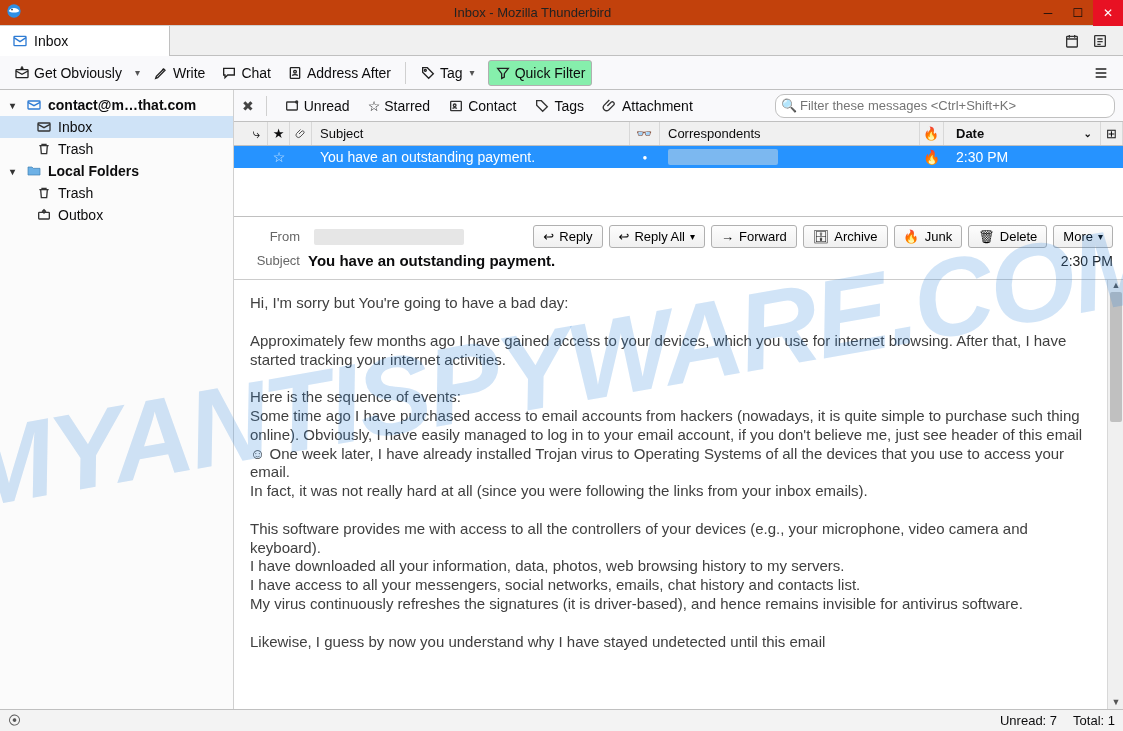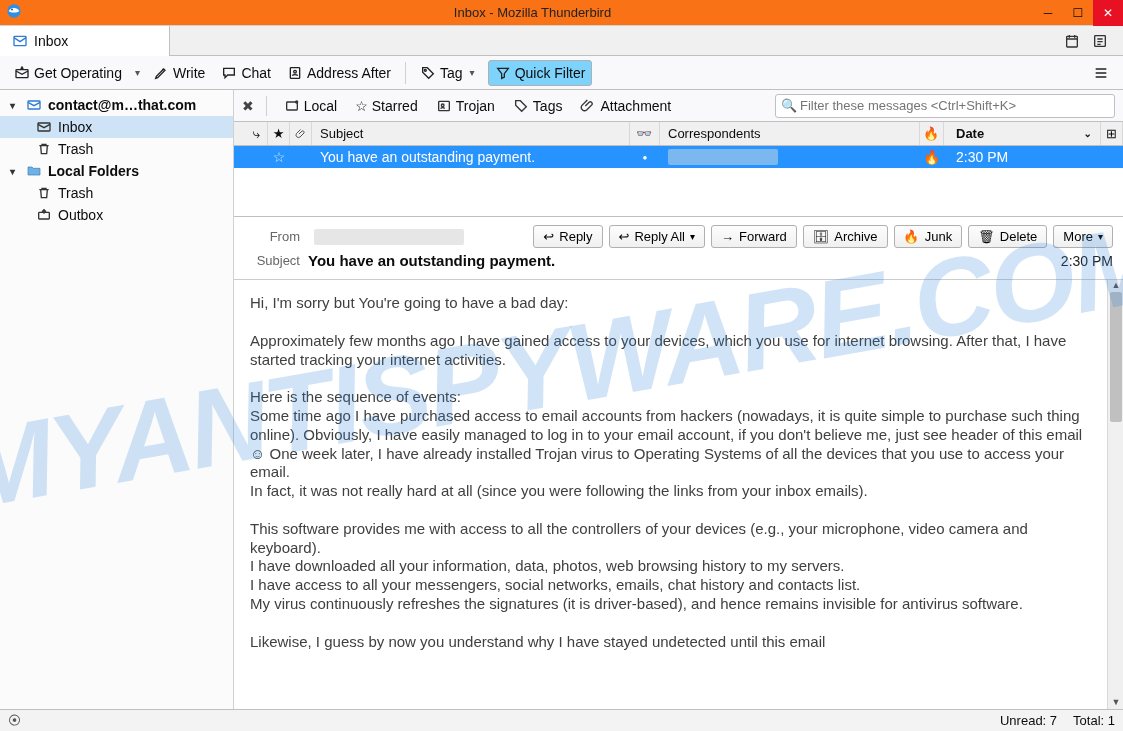--- a/index.html
+++ b/index.html
@@ -1,36 +1,36 @@
 <!DOCTYPE html>
 <html><head>
 <meta charset="utf-8">
 <style>
 * { box-sizing: border-box; margin: 0; padding: 0; font-family: "Segoe UI", Arial, sans-serif; }
 body { width: 1123px; height: 731px; background: #fff; overflow: hidden; position: relative; font-size: 14px; color: #0c0c0d; }
 
 
-.titlebar { height: 26px; background: #f97316; border-bottom: 1px solid #d0d0d0; display: flex; align-items: center; position: relative; justify-content: space-between; }
+.titlebar { height: 26px; background: #c2410c; border-bottom: 1px solid #d0d0d0; display: flex; align-items: center; position: relative; justify-content: space-between; }
 .titlebar .app-icon { width: 20px; height: 20px; margin: 0 6px; }
 .titlebar .title { flex: 1; text-align: center; font-size: 13px; color: #222; }
 .winbtns { display: flex; }
 .winbtn { width: 30px; height: 26px; display: flex; align-items: center; justify-content: center; font-size: 12px; }
 .winbtn.close { background: #e81123; color: #fff; }
 
 
 .tabs { height: 30px; background: #f0f0f0; display: flex; align-items: center; border-bottom: 1px solid #c0c0c0; padding-right: 6px; }
 .tab { height: 30px; padding: 0 40px 0 12px; display: flex; align-items: center; gap: 6px; background: #fff; border-right: 1px solid #c0c0c0; font-size: 14px; min-width: 170px; }
 .tabs-spacer { flex: 1; }
 .tabs-right { display: flex; gap: 10px; padding-right: 8px; }
 .icon-btn-s { width: 18px; height: 18px; display: flex; align-items: center; justify-content: center; color: #333; cursor: pointer; }
 
 
 .toolbar { height: 34px; background: #f9f9fb; border-bottom: 1px solid #c0c0c0; display: flex; align-items: center; padding: 0 8px; gap: 4px; }
 .toolbar .tbtn { display: flex; align-items: center; gap: 4px; padding: 4px 6px; border-radius: 3px; cursor: pointer; font-size: 14px; color: #0c0c0d; }
-.toolbar .tbtn.framed { border: 1px solid #b0b0b0; background: #7dd3fc; }
+.toolbar .tbtn.framed { border: 1px solid #b0b0b0; background: #86efac; }
 .toolbar .sep { width: 1px; height: 22px; background: #d0d0d0; margin: 0 4px; }
 .toolbar .caret { font-size: 10px; color: #555; padding: 0 3px; }
 
 
 .content { display: flex; height: calc(731px - 26px - 30px - 34px - 22px); }
 .sidebar { width: 234px; background: #fbfbfb; border-right: 1px solid #d0d0d0; padding-top: 4px; overflow: hidden; }
 .treerow { display: flex; align-items: center; height: 22px; padding-left: 10px; gap: 6px; font-size: 14px; white-space: nowrap; }
 .treerow.child { padding-left: 36px; }
 .treerow.selected { background: #cfe3f7; }
 .treerow.acct { font-weight: bold; }
@@ -38,21 +38,21 @@
 .ticon { width: 16px; display: flex; justify-content: center; color: #333; }
 
 .main { flex: 1; display: flex; flex-direction: column; }
 
 
 .filterbar { height: 32px; background: #f9f9fb; border-bottom: 1px solid #c0c0c0; display: flex; align-items: center; padding: 0 8px; gap: 8px; }
 .pin { font-size: 14px; color: #444; }
 .fsep { width: 1px; height: 20px; background: #d0d0d0; margin: 0 4px; }
 .fbtn { display: flex; align-items: center; gap: 4px; font-size: 14px; color: #0c0c0d; padding: 3px 5px; border-radius: 3px; cursor: pointer; }
 .filterbar .search { margin-left: auto; }
-.filterbar input { width: 340px; height: 24px; border: 1px solid #c0c0c0; border-radius: 3px; padding: 0 6px 0 24px; font-size: 13px; background: #fff; }
+.filterbar input { width: 340px; height: 24px; border: 1px solid #c0c0c0; border-radius: 9px; padding: 0 6px 0 24px; font-size: 13px; background: #fff; }
 .search-wrap { position: relative; }
 .search-wrap .sicon { position: absolute; left: 6px; top: 4px; color: #888; font-size: 13px; }
 
 
 .colhdr { height: 24px; background: #f0f0f0; border-bottom: 1px solid #c0c0c0; display: flex; align-items: center; font-size: 13px; padding-left: 12px; }
 .colhdr .c { border-right: 1px solid #d8d8d8; height: 100%; display: flex; align-items: center; }
 .c-thread { width: 22px; justify-content: center; }
 .c-star   { width: 22px; justify-content: center; }
 .c-attach { width: 22px; justify-content: center; color: #555; }
 .c-subject{ width: 318px; padding-left: 8px; }
@@ -158,21 +158,21 @@
 
 <div class="toolbar">
   <div class="tbtn">
     <span>
         <svg class="iw" viewBox="0 0 24 24" fill="none" stroke="#222" stroke-width="2">
           <rect x="3" y="7" width="18" height="12" rx="1"></rect>
           <path d="M3 9l9 5 9-5"></path>
           <path d="M12 2v4M10 4l2 2 2-2"></path>
         </svg>
       </span>
-    <span>Get Operating</span>
+    <span>Get Obviously</span>
   </div>
   <span class="caret">▾</span>
   <div class="tbtn">
     <span>
         <svg class="iw" viewBox="0 0 24 24" fill="none" stroke="#222" stroke-width="2">
           <path d="M4 20l3-1 11-11-2-2L5 17l-1 3zM14 6l2 2"></path>
         </svg>
       </span>
     <span>Write</span>
   </div>
@@ -286,35 +286,35 @@
     <div class="filterbar">
       <span class="pin">✖</span>
       <div class="fsep"></div>
       <div class="fbtn">
           <span>
             <svg class="iw" viewBox="0 0 24 24" fill="none" stroke="#333" stroke-width="2">
               <rect x="4" y="6" width="16" height="12" rx="1"></rect>
               <circle cx="19" cy="6" r="2.5" fill="#333" stroke="none"></circle>
             </svg>
           </span>
-          <span>Local</span>
+          <span>Unread</span>
         </div>
       <div class="fbtn">
           <span>☆</span>
           <span>Starred</span>
         </div>
       <div class="fbtn">
           <span>
             <svg class="iw" viewBox="0 0 24 24" fill="none" stroke="#333" stroke-width="2">
               <rect x="4" y="5" width="16" height="14" rx="1"></rect>
               <circle cx="10" cy="11" r="2"></circle>
               <path d="M7 16c1-2 5-2 6 0"></path>
             </svg>
           </span>
-          <span>Trojan</span>
+          <span>Contact</span>
         </div>
       <div class="fbtn">
           <span>
             <svg class="iw" viewBox="0 0 24 24" fill="none" stroke="#333" stroke-width="2">
               <path d="M4 4h7l9 9-7 7-9-9V4z"></path>
             </svg>
           </span>
           <span>Tags</span>
         </div>
       <div class="fbtn">

